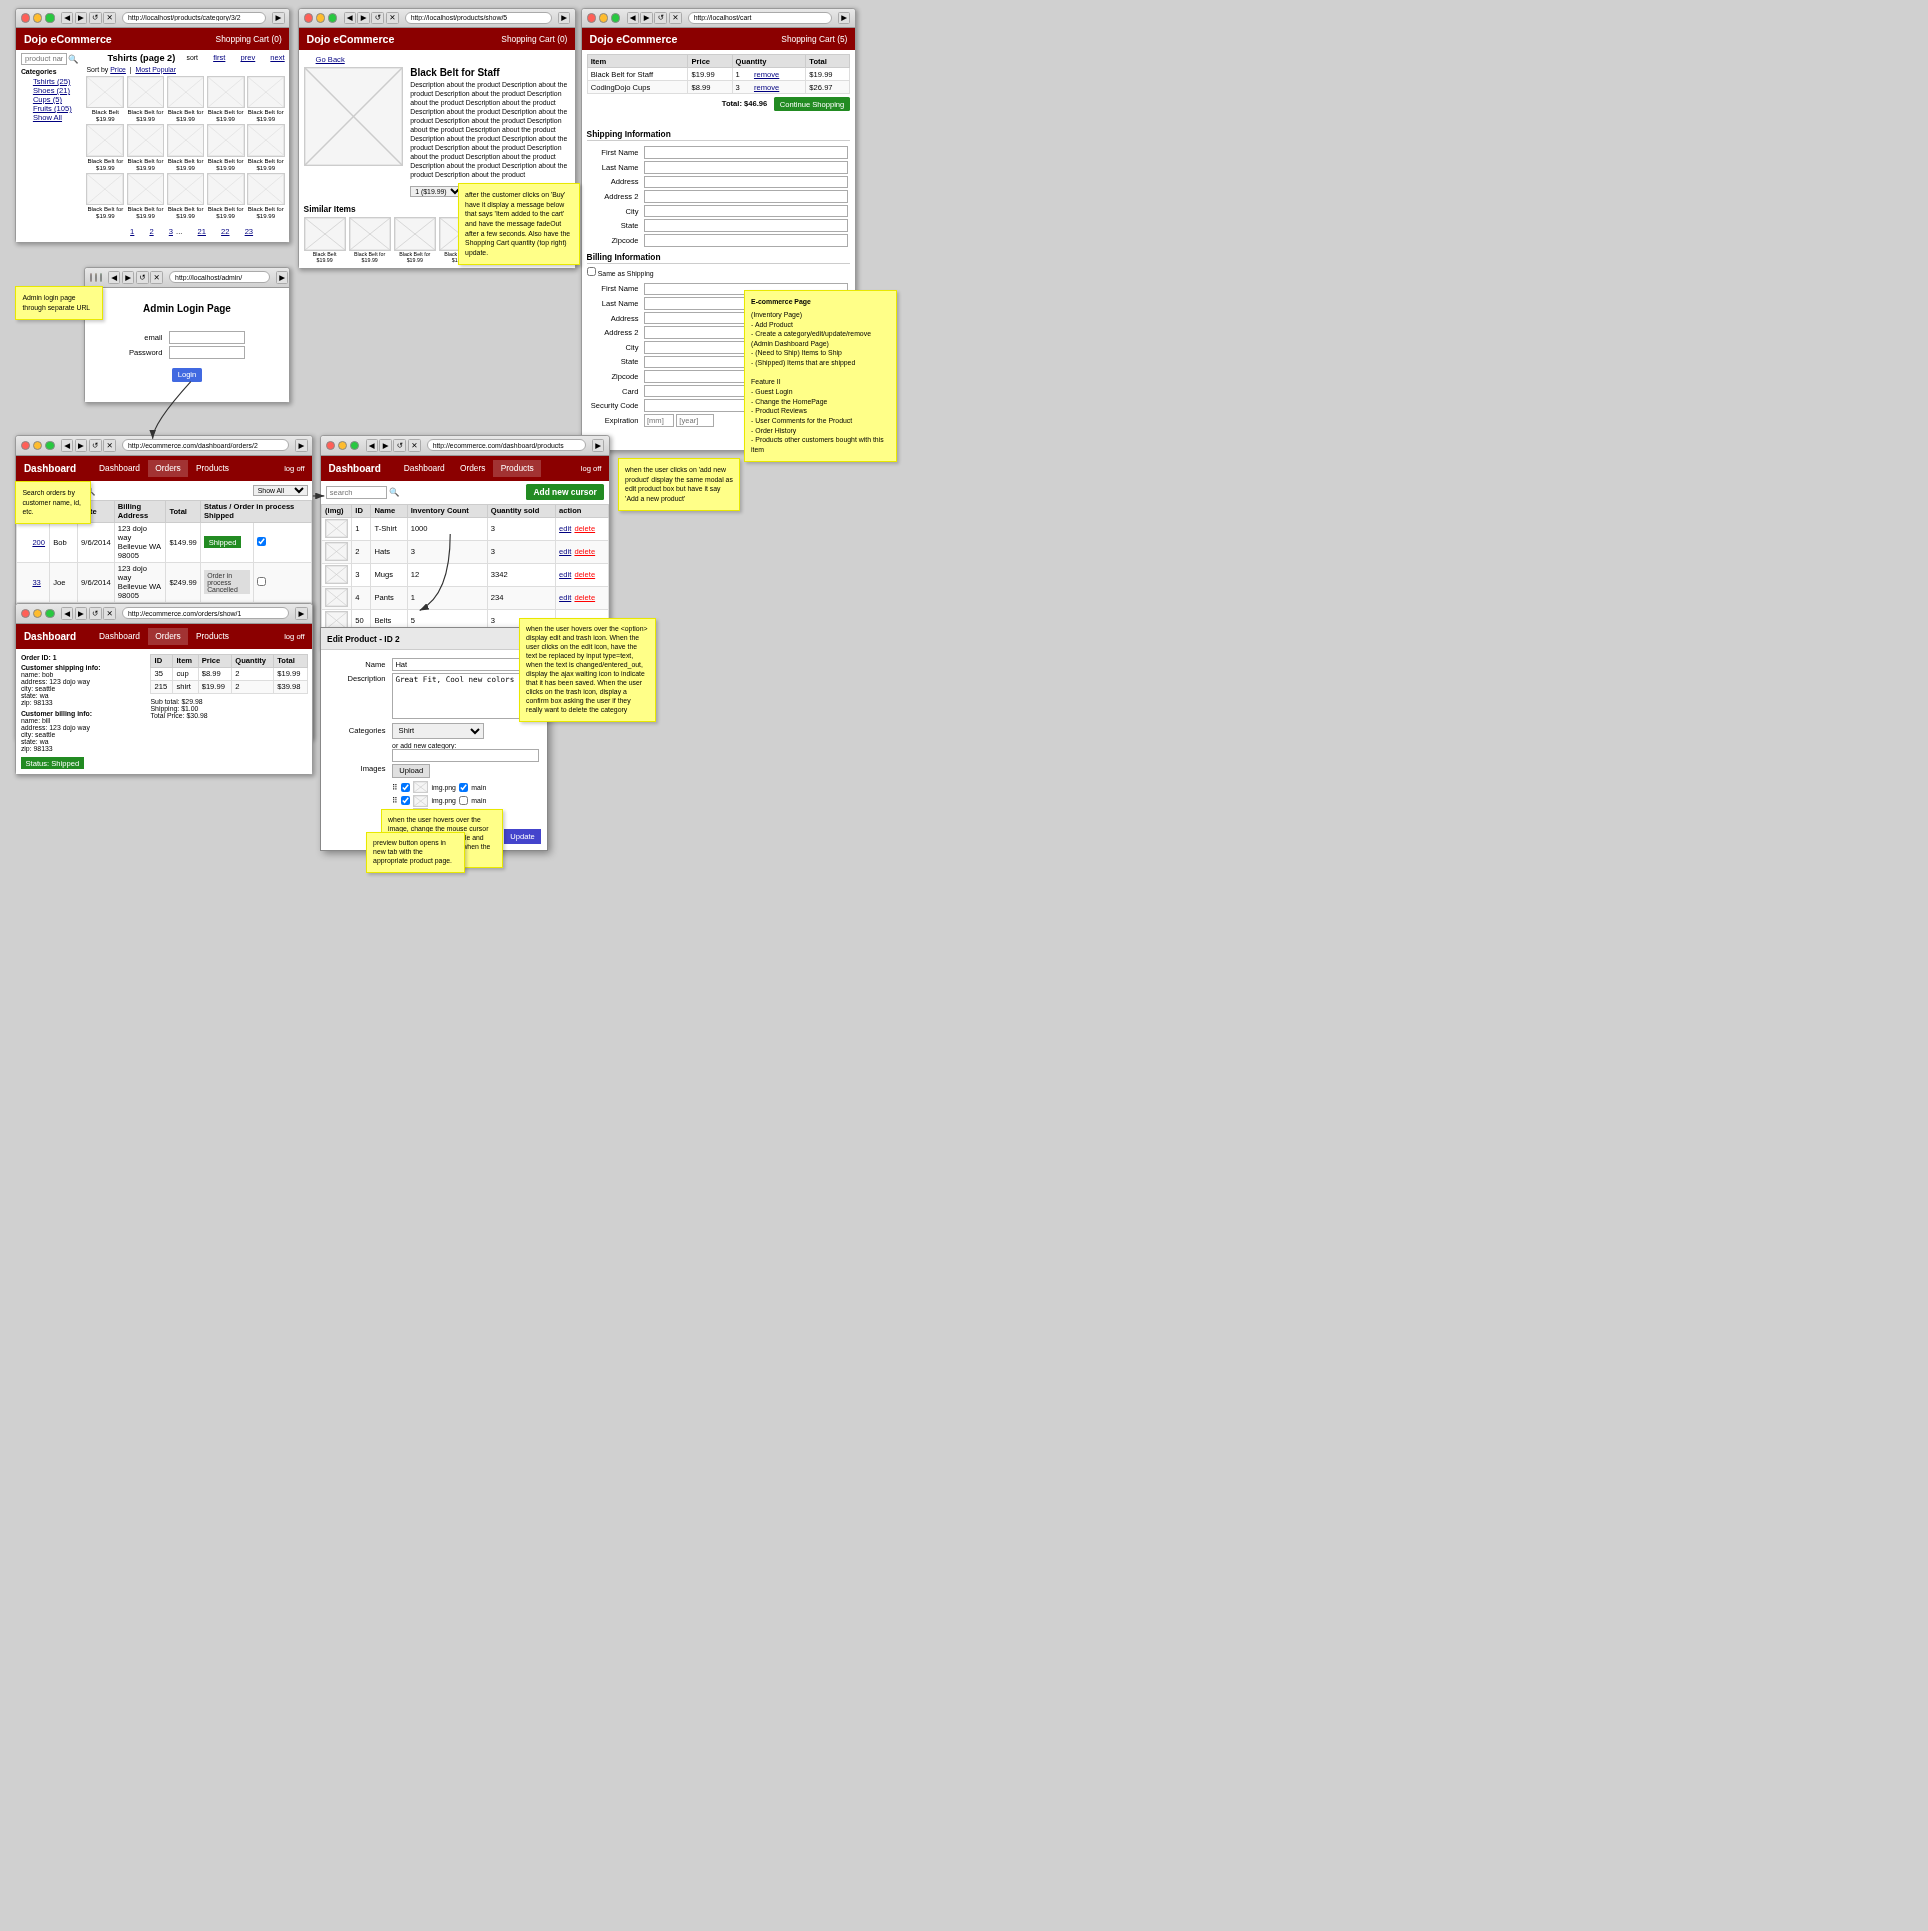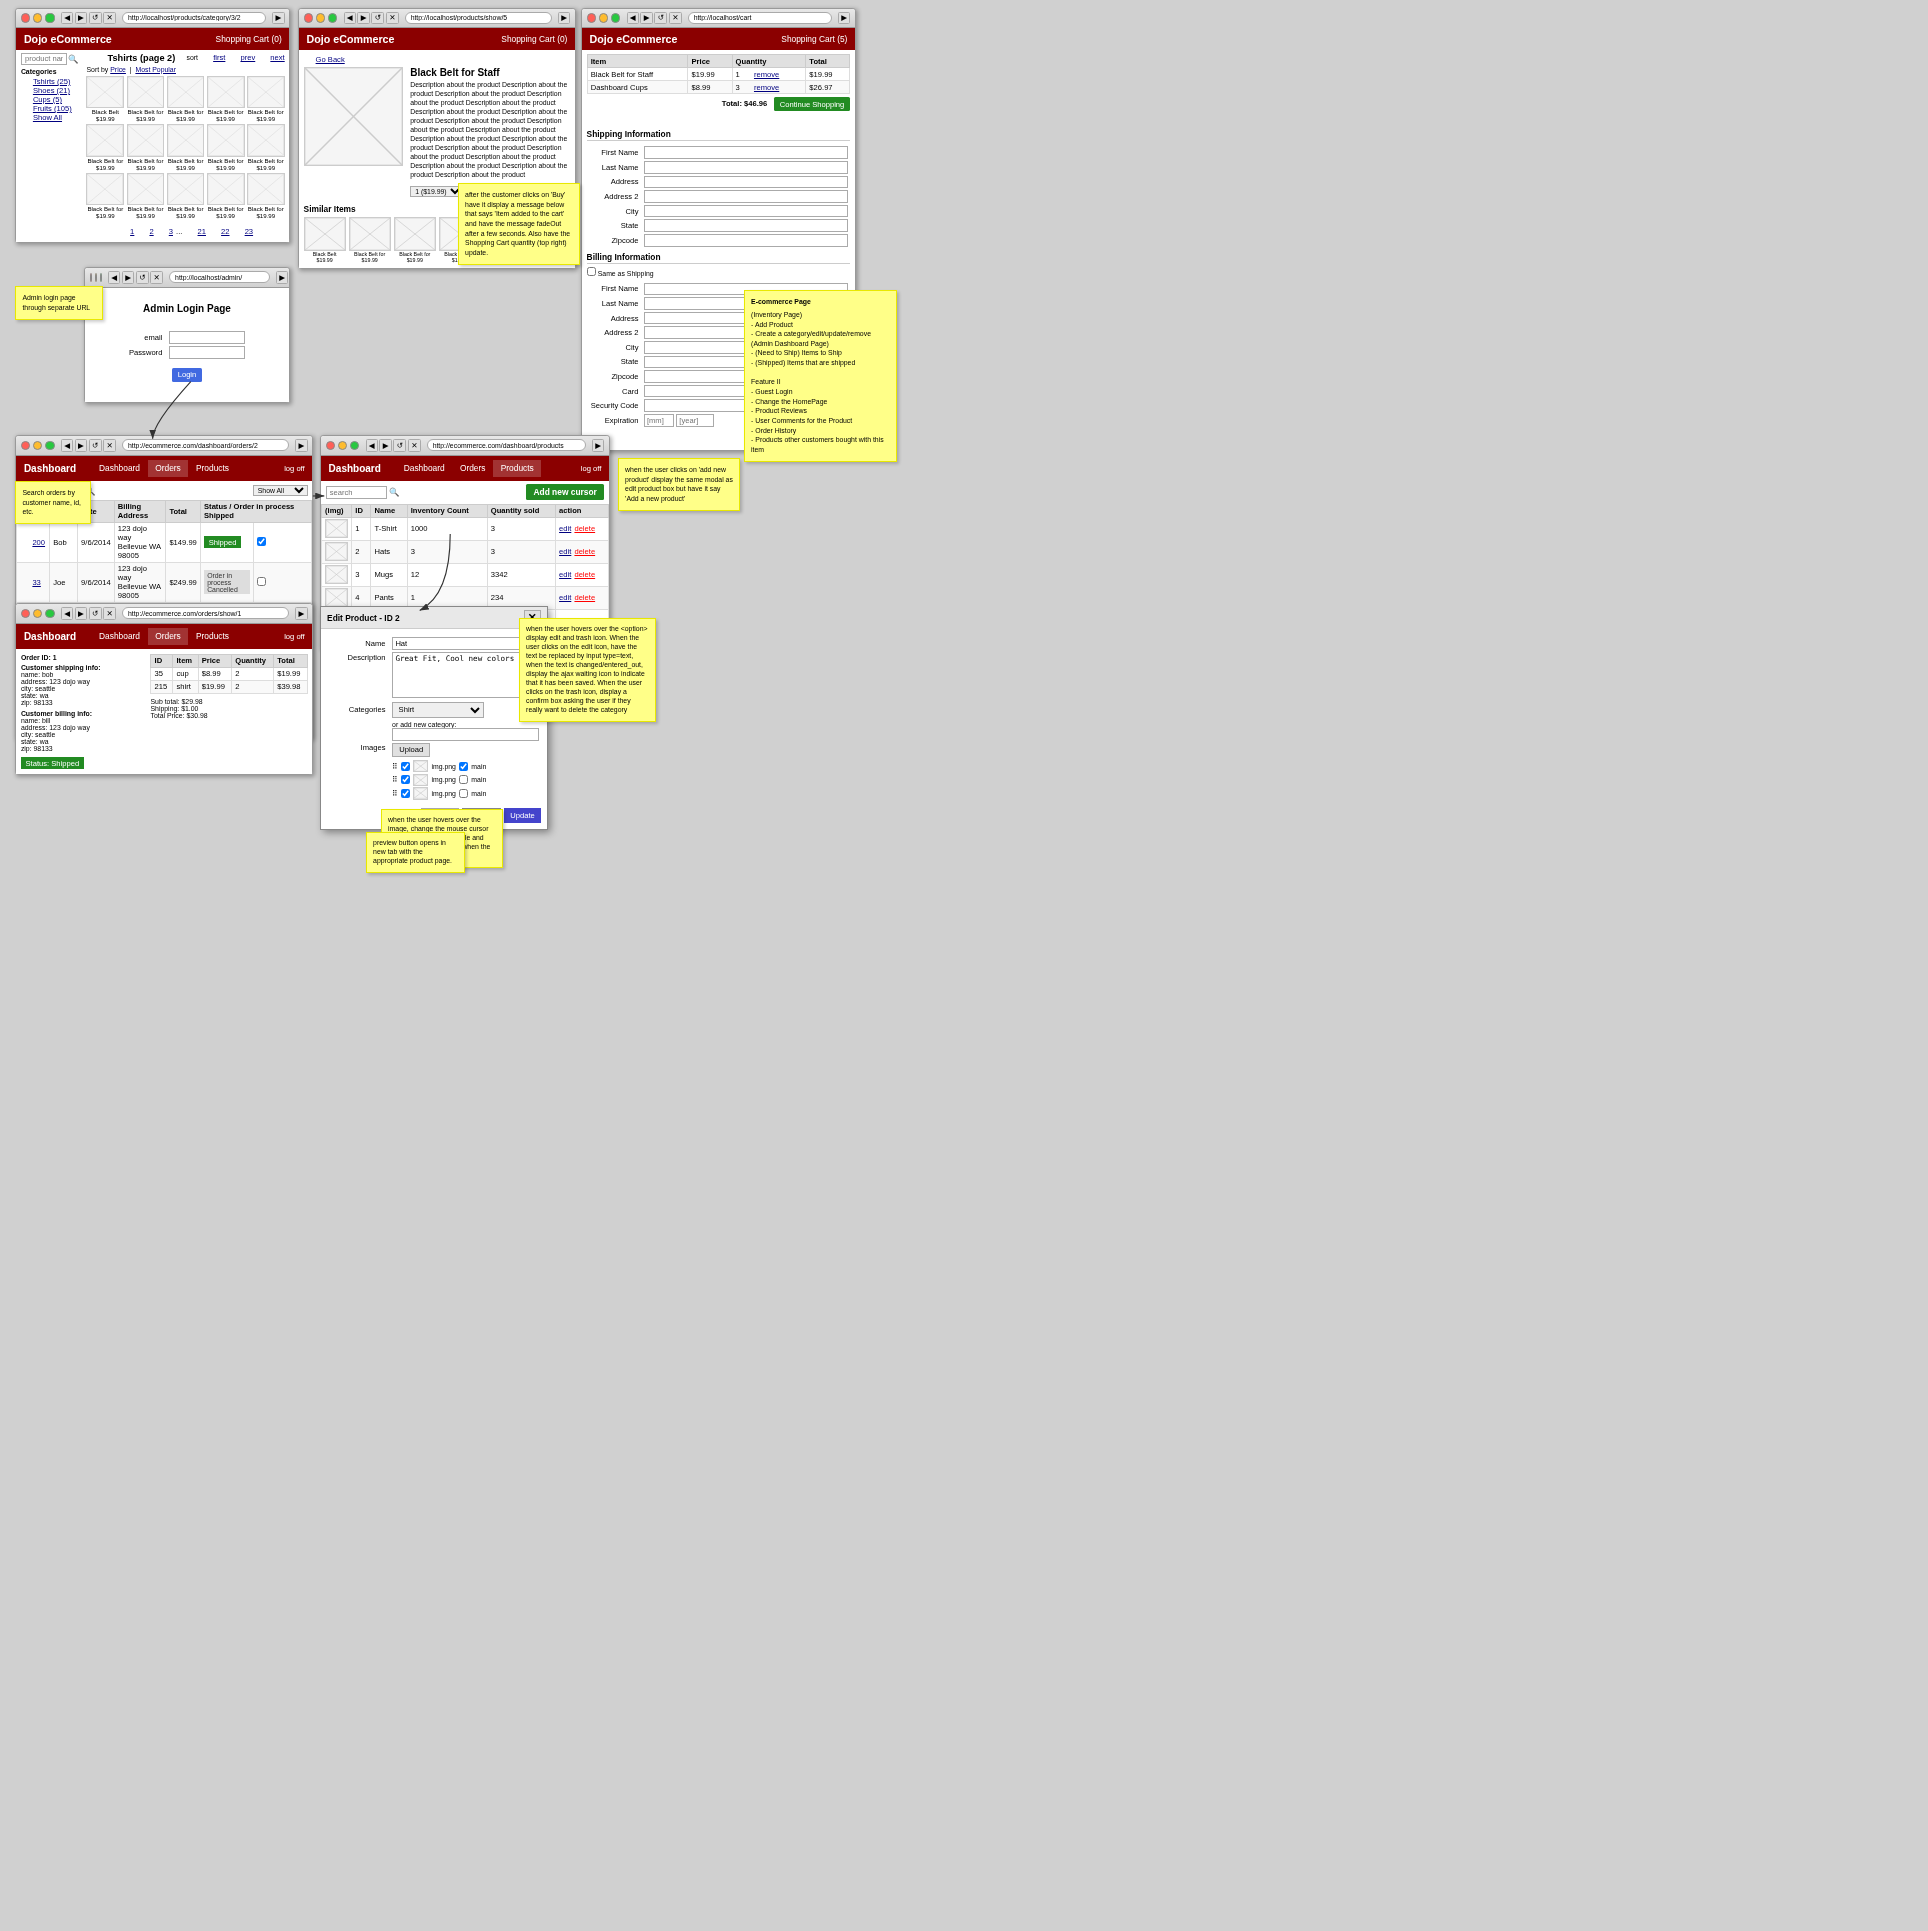--- a/index.html
+++ b/index.html
@@ -543,21 +543,21 @@
           </tr>
         </thead>
         <tbody>
           <tr>
             <td>Black Belt for Staff</td>
             <td>$19.99</td>
             <td>1 <span class="link-text">remove</span></td>
             <td>$19.99</td>
           </tr>
           <tr>
-            <td>Dashboard Cups</td>
+            <td>CodingDojo Cups</td>
             <td>$8.99</td>
             <td>3 <span class="link-text">remove</span></td>
             <td>$26.97</td>
           </tr>
         </tbody>
       </table>
       <div style="text-align:right; font-size:7.6px; font-weight:bold; margin-bottom:18px;">
         <span>Total: $46.96</span>
         &nbsp;
         <button class="btn-green">Continue Shopping</button>
@@ -1040,21 +1040,21 @@
         <div style="font-size:6.9px;">
           <div>Sub total: $29.98</div>
           <div>Shipping: $1.00</div>
           <div>Total Price: $30.98</div>
         </div>
       </div>
     </div>
   </div>
 </div>
 
-<div class="modal-window" style="left:320px; top:606px; width:228px;">
+<div class="modal-window" style="left:320px; top:627px; width:228px;">
   <div class="modal-header">
     <span>Edit Product - ID 2</span>
     <span class="modal-close">✕</span>
   </div>
   <div style="padding:6.1px; font-size:7.6px;">
     <table style="width:100%;">
       <tbody>
           <tr>
         <td style="width:61px; text-align:right; padding-right:4.6px; font-size:7.6px;">Name</td>
         <td><input class="form-input" value="Hat" style=""></td>

